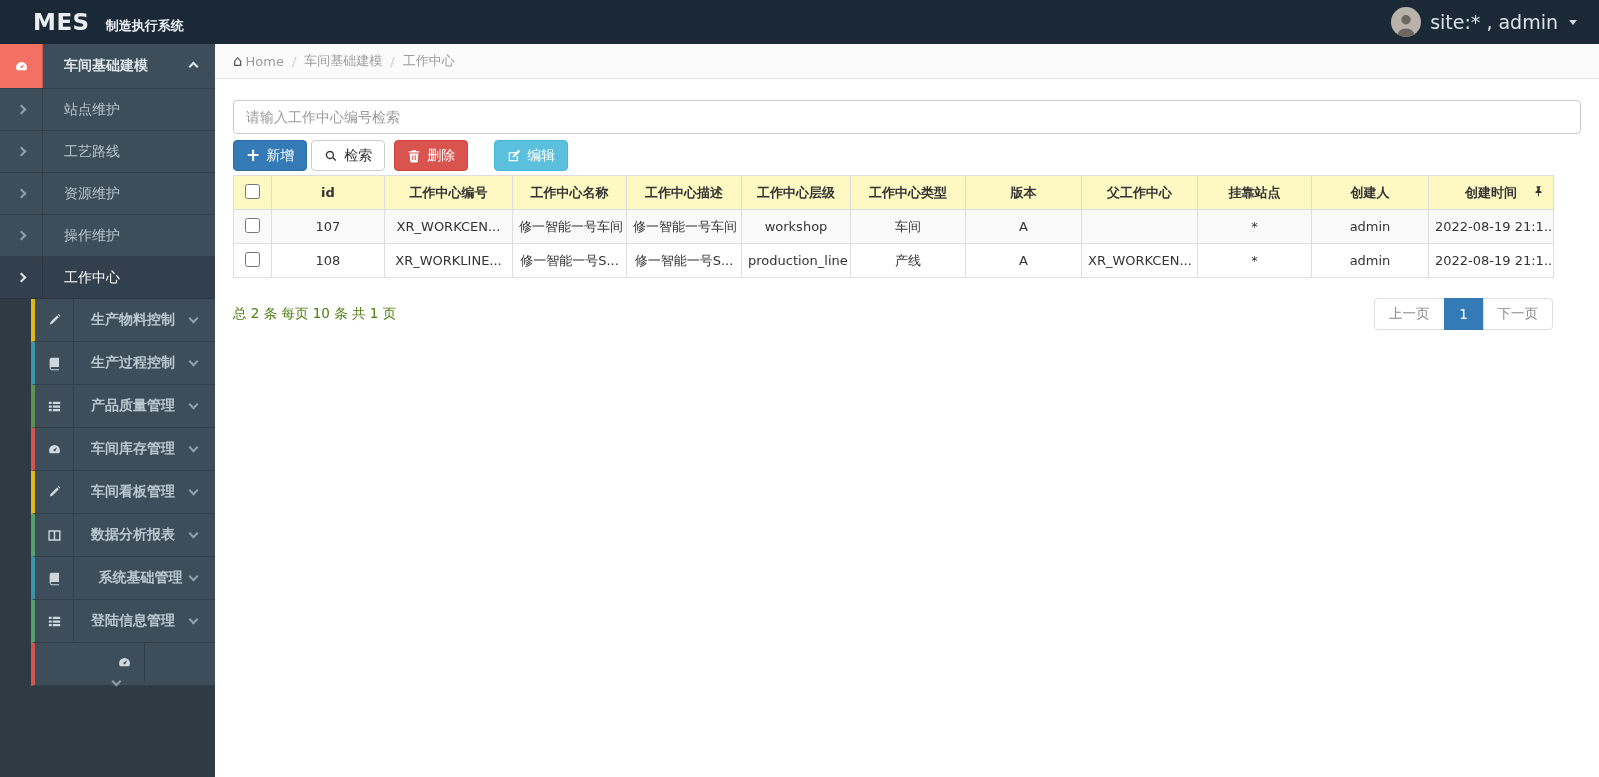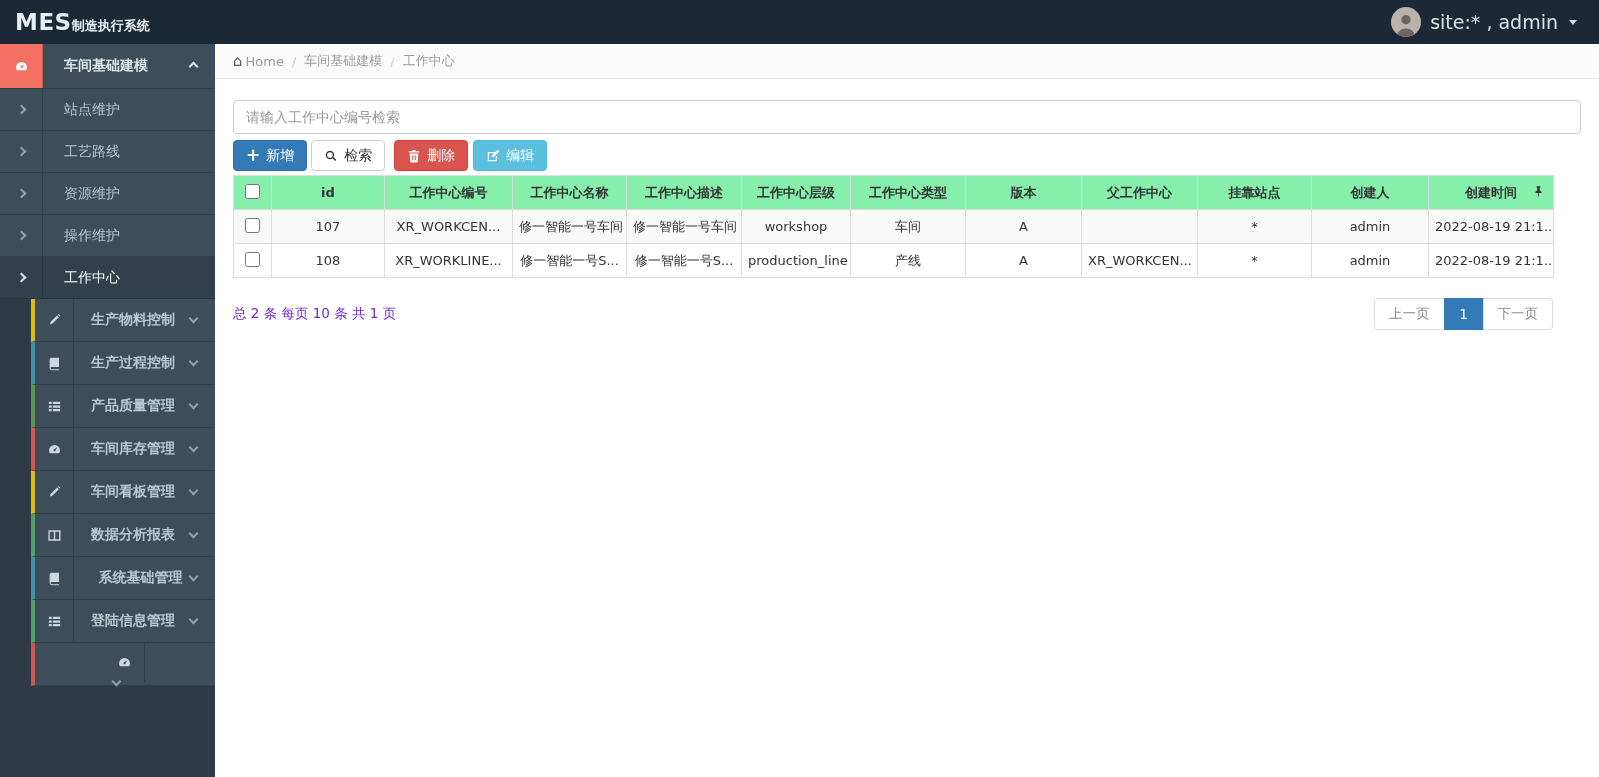--- a/index.html
+++ b/index.html
@@ -1,21 +1,21 @@
 <!DOCTYPE html>
 <html><head>
 <meta charset="utf-8">
 <style>
   * { box-sizing: border-box; margin: 0; padding: 0; }
   html, body { width: 1599px; height: 777px; overflow: hidden; }
   body { font-family: "DejaVu Sans", "Liberation Sans", sans-serif; font-size: 14px; color: #333; background: #fff; }
 
   
   .topbar { position: absolute; top: 0; left: 0; width: 1599px; height: 44px; background: #1b2936; display: flex; align-items: center; justify-content: space-between; z-index: 10; }
-  .brand { padding-left: 15px; display: flex; align-items: baseline; color: #e8eef2; white-space: nowrap; }
+  .brand { padding-left: 33px; display: flex; align-items: baseline; color: #e8eef2; white-space: nowrap; gap: 16px; }
   .brand-bold { font-size: 23px; font-weight: bold; letter-spacing: 0.5px; }
   .brand-rest { font-size: 13px; font-weight: bold; }
   .userbox { display: flex; align-items: center; gap: 9px; padding-right: 22px; color: #dbe3e8; font-size: 19px; cursor: pointer; }
   .avatar { width: 30px; height: 30px; border-radius: 50%; background: #b9b3ac; overflow: hidden; display: flex; align-items: flex-end; justify-content: center; }
   .avatar svg { width: 26px; height: 26px; }
   .caret-down { width: 0; height: 0; border-left: 4px solid transparent; border-right: 4px solid transparent; border-top: 5px solid #cfd8de; margin-left: 2px; }
 
   
   .sidebar { position: absolute; top: 44px; left: 0; width: 215px; height: 733px; background: #2e3b45; }
   .side-item { display: flex; align-items: center; height: 42px; background: #3e4d5a; border-bottom: 1px solid rgba(0,0,0,0.18); color: #b9c7cf; cursor: pointer; position: relative; }
@@ -47,36 +47,36 @@
 
   .content { padding: 21px 18px 0 18px; }
   .search-input { width: 100%; height: 34px; border: 1px solid #ccc; border-radius: 4px; padding: 6px 12px; font-size: 14px; color: #555; outline: none; font-family: inherit; }
   .search-input::placeholder { color: #9a9a9a; }
 
   .btn-row { margin-top: 6px; display: flex; align-items: center; }
   .btn { height: 31px; border-radius: 4px; border: 1px solid transparent; font-size: 14px; padding: 0 12px; display: inline-flex; align-items: center; gap: 6px; cursor: pointer; font-family: inherit; }
   .btn svg { width: 14px; height: 14px; }
   .btn-primary { background: #337ab7; border-color: #2e6da4; color: #fff; margin-right: 4px; }
   .btn-default { background: #fff; border-color: #ccc; color: #333; margin-right: 9px; text-align: right; }
-  .btn-danger { background: #d9534f; border-color: #d43f3a; color: #fff; margin-right: 5px; }
+  .btn-danger { background: #d9534f; border-color: #d43f3a; color: #fff; margin-right: 26px; }
   .btn-info { background: #5bc0de; border-color: #46b8da; color: #fff; }
   .plus-glyph { font-size: 17px; font-weight: bold; line-height: 1; }
 
   .grid { margin-top: 4px; border-collapse: collapse; table-layout: fixed; width: 1320px; font-size: 13px; }
   .grid th, .grid td { border: 1px solid #ddd; text-align: center; padding: 0 6px; overflow: hidden; white-space: nowrap; }
-  .grid th { height: 34px; font-weight: bold; color: #333; background: #86efac; position: relative; }
+  .grid th { height: 34px; font-weight: bold; color: #333; background: #fef9c3; position: relative; }
   .grid td { height: 34px; color: #333; }
   .grid tbody tr:nth-child(odd) { background: #f9f9f9; }
   .grid tbody tr:nth-child(even) { background: #fff; }
   .grid input[type=checkbox] { width: 15px; height: 15px; cursor: pointer; }
   .pin-wrap { position: absolute; right: 8px; top: 9px; color: #333; }
   .pin-wrap svg { width: 13px; height: 13px; fill: currentColor; }
 
   .foot-row { margin-top: 20px; width: 1320px; display: flex; align-items: center; justify-content: space-between; }
-  .summary { color: #6d28d9; font-size: 13.5px; }
+  .summary { color: #4d7c0f; font-size: 13.5px; }
   .pager { display: flex; }
   .pager .pg { min-width: 40px; height: 32px; padding: 0 14px; display: flex; align-items: center; justify-content: center; background: #fff; border: 1px solid #ddd; color: #8a8a8a; font-size: 13.5px; cursor: pointer; margin-left: -1px; }
   .pager .pg.first { border-radius: 4px 0 0 4px; margin-left: 0; }
   .pager .pg.last { border-radius: 0 4px 4px 0; }
   .pager .pg.active { background: #337ab7; border-color: #337ab7; color: #fff; cursor: default; }
 </style>
 </head>
 <body>
 
 <svg width="0" height="0" style="position:absolute" aria-hidden="true">

